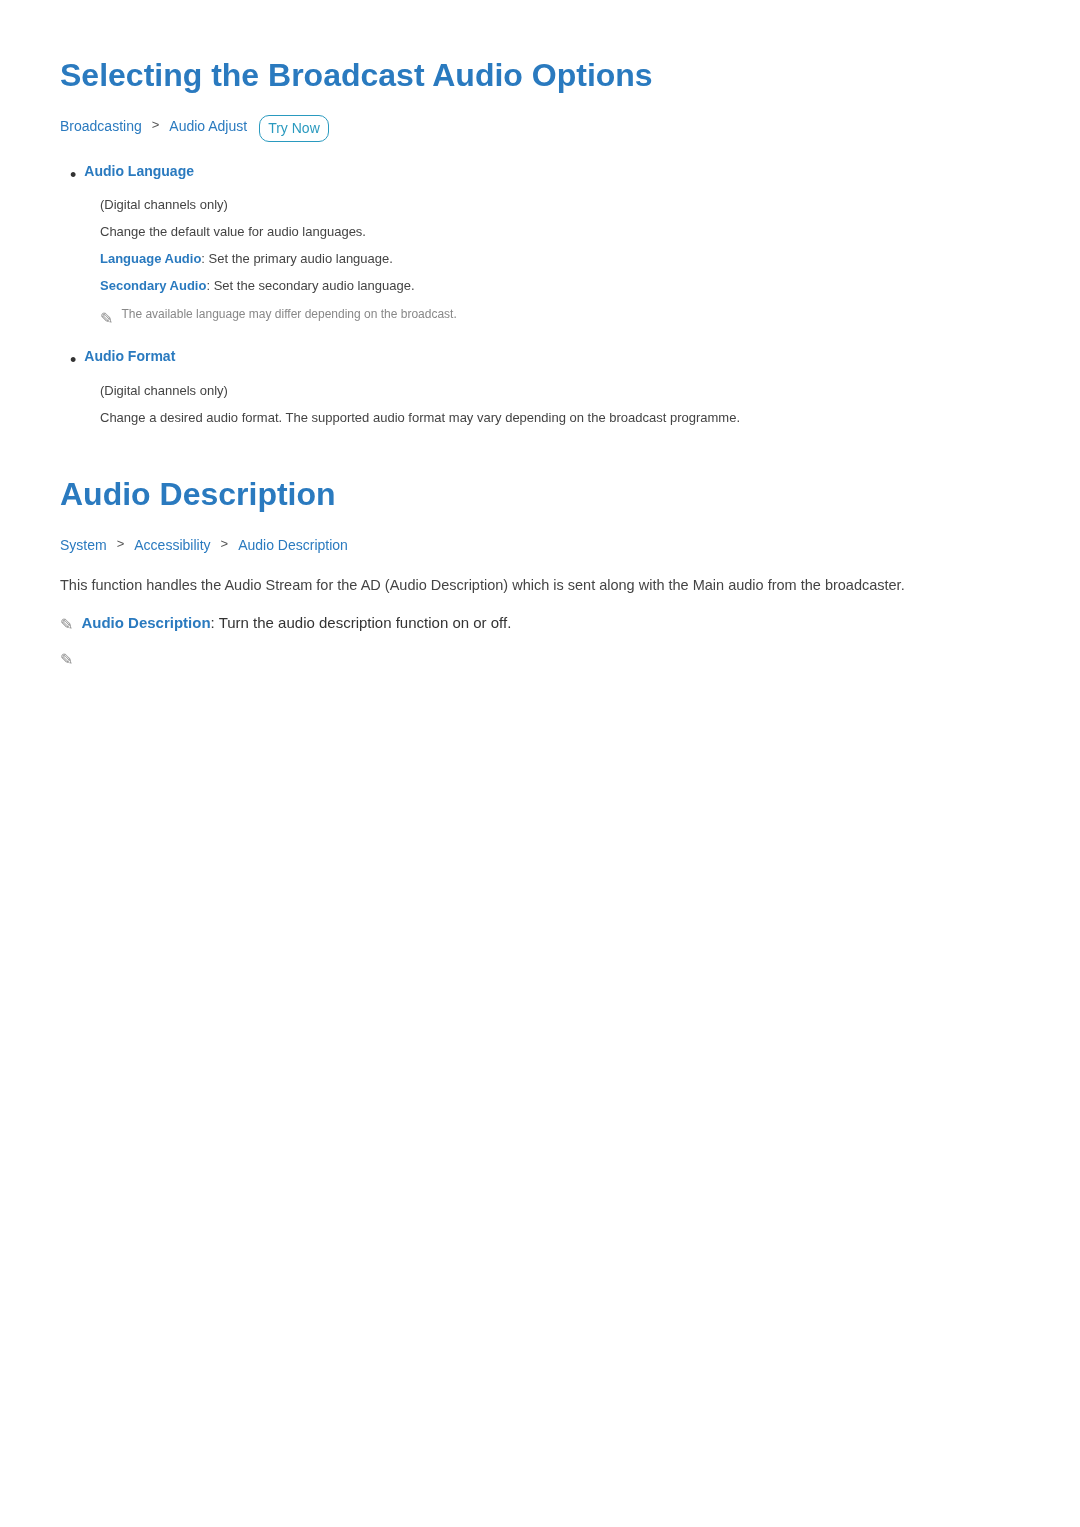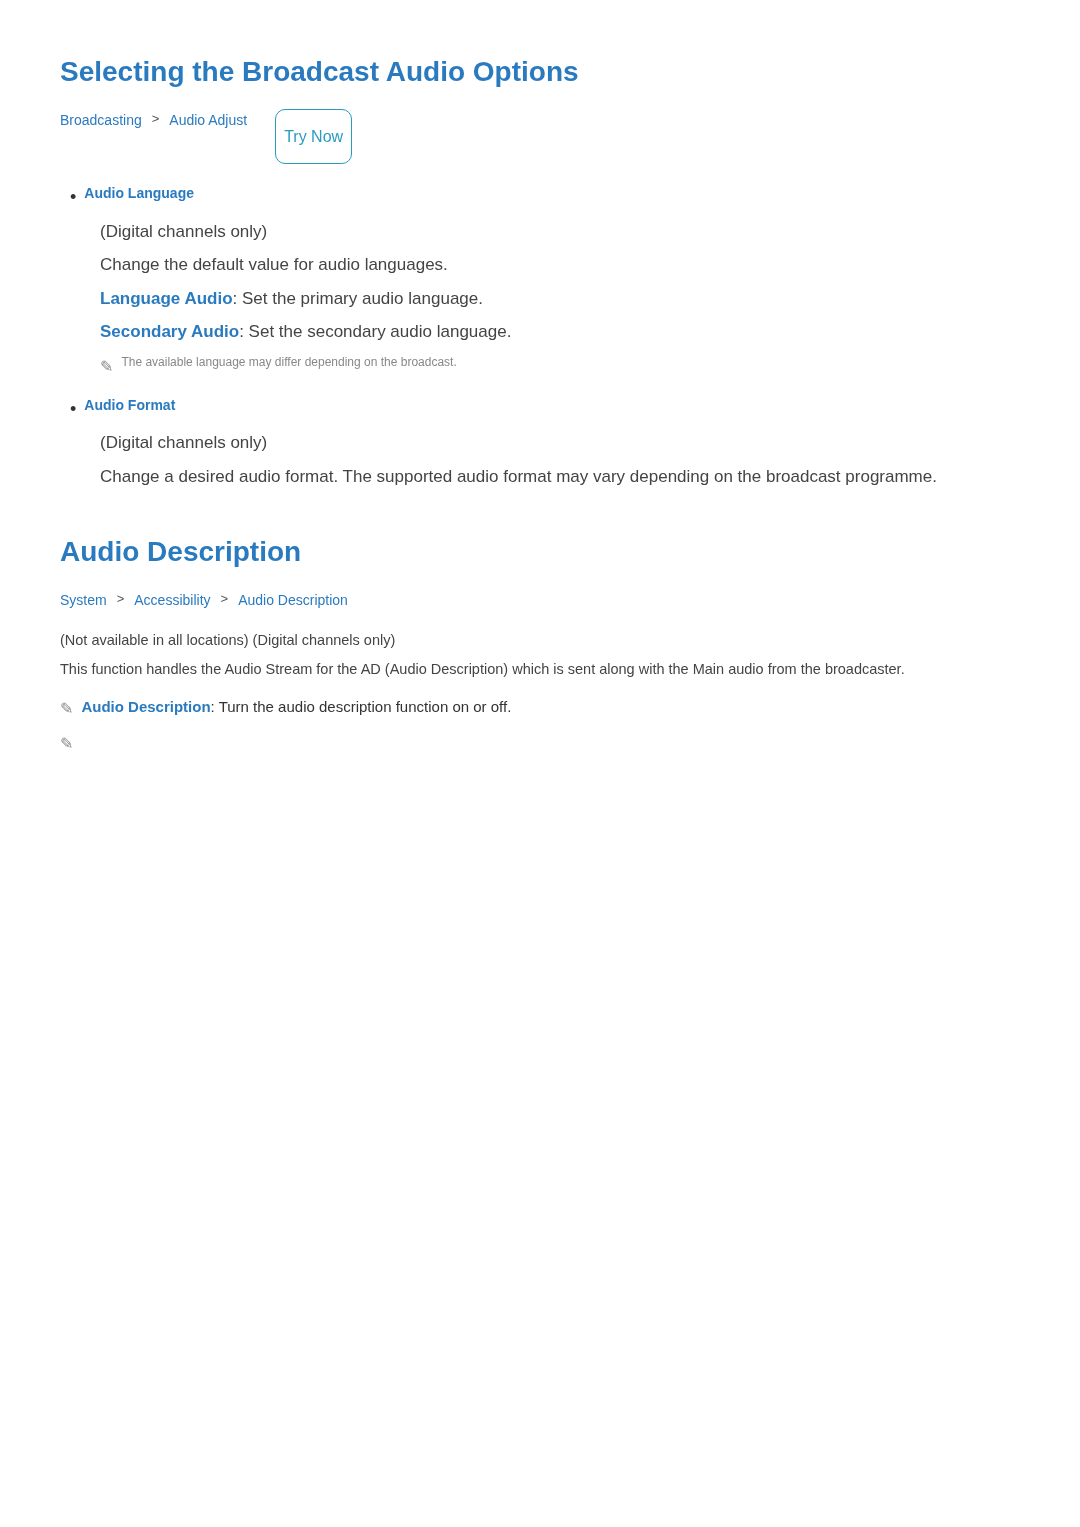--- a/index.html
+++ b/index.html
@@ -13,21 +13,21 @@
       font-family: 'Segoe UI', Arial, sans-serif;
       font-size: 15px;
       color: #333333;
       padding: 40px 60px;
       max-width: 1080px;
       line-height: 1.6;
     }
 
     .section-title {
       color: #2a7abf;
-      font-size: 28px;
+      font-size: 32px;
       font-weight: 600;
       margin-bottom: 14px;
       margin-top: 10px;
     }
 
     .breadcrumb {
       display: flex;
       align-items: flex-start;
       gap: 8px;
       margin-bottom: 18px;
@@ -44,23 +44,23 @@
       font-size: 13px;
       margin: 0 2px;
     }
 
     .try-now-badge {
       display: inline-block;
       background: transparent;
       border: 1.5px solid #2a9abf;
       color: #2a9abf;
       border-radius: 10px;
-      padding: 14px 8px;
-      font-size: 16px;
-      margin-left: 20px;
+      padding: 1px 8px;
+      font-size: 14px;
+      margin-left: 4px;
       vertical-align: middle;
     }
 
     .bullet-list {
       list-style: none;
       margin-left: 10px;
     }
 
     .bullet-item {
       display: flex;
@@ -83,21 +83,21 @@
     }
 
     .content-block {
       margin-left: 30px;
       margin-bottom: 14px;
     }
 
     .content-block p {
       margin-bottom: 6px;
       color: #444;
-      font-size: 17px;
+      font-size: 13px;
     }
 
     .inline-link {
       color: #2a7abf;
       font-weight: 600;
     }
 
     .note-row {
       display: flex;
       align-items: flex-start;
@@ -194,21 +194,20 @@
 
 <div class="breadcrumb">
   <a class="breadcrumb-link">System</a>
   <span class="breadcrumb-separator">&gt;</span>
   <a class="breadcrumb-link">Accessibility</a>
   <span class="breadcrumb-separator">&gt;</span>
   <a class="breadcrumb-link">Audio Description</a>
 </div>
 
 <div class="sub-content">
-  <p>(Not available in all locations) (Digital channels only)</p>
   <p>This function handles the Audio Stream for the AD (Audio Description) which is sent along with the Main audio from the broadcaster.</p>
 </div>
 
 <div class="note-row-2">
   <span class="note-icon">✎</span>
   <span>
     <span class="inline-link">Audio Description</span><span>: Turn the audio description function on or off.</span>
   </span>
 </div>
 

